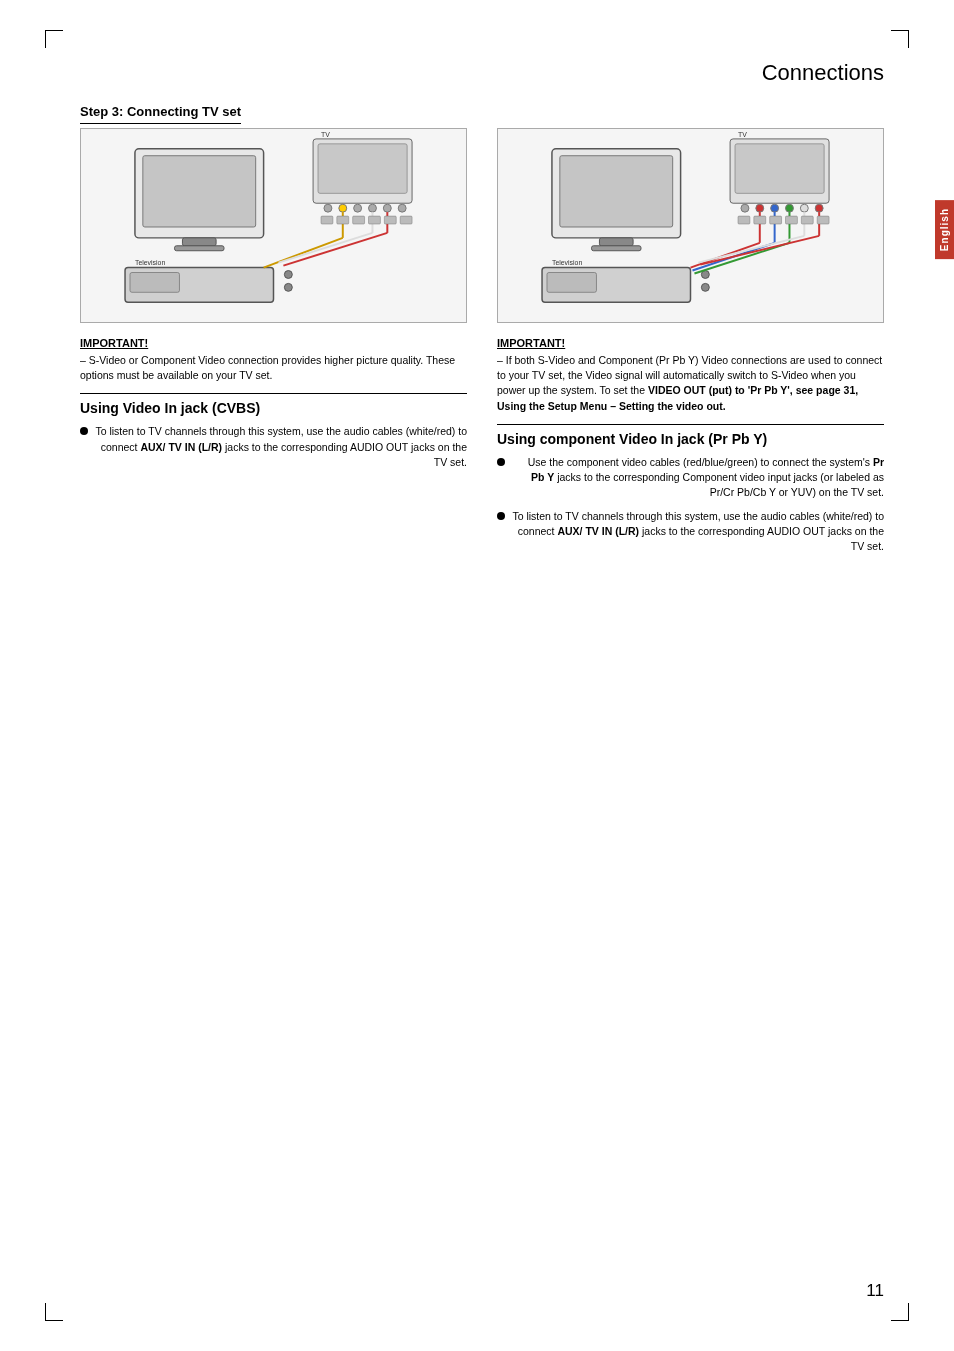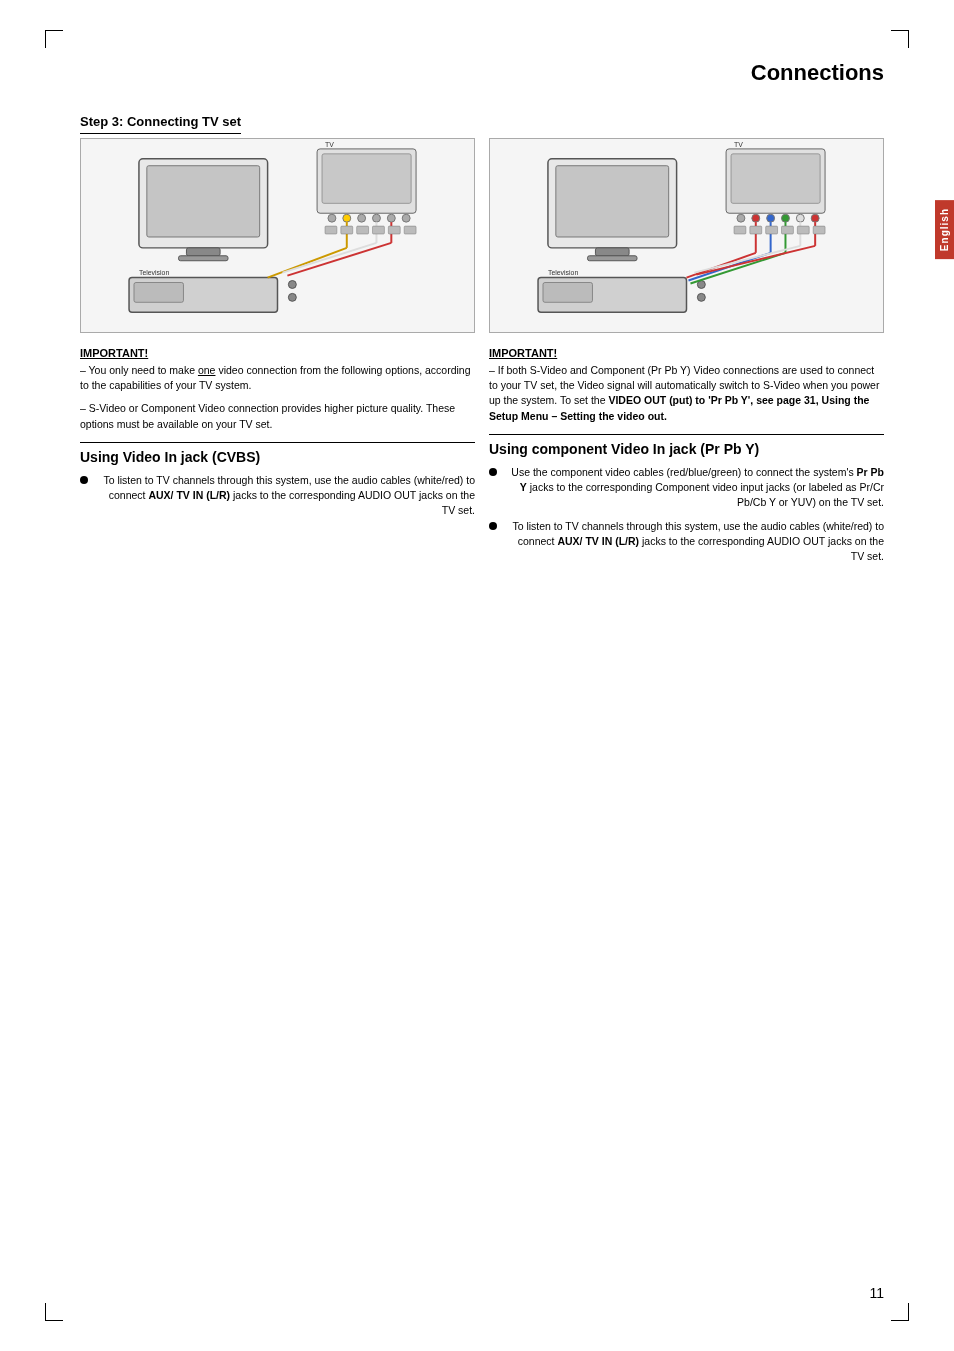--- a/index.html
+++ b/index.html
@@ -44,39 +44,39 @@
       text-orientation: mixed;
       transform: rotate(180deg);
       padding: 8px 4px;
       letter-spacing: 1px;
     }
 
     
     .page-title {
       text-align: right;
       font-size: 22px;
-      font-weight: bold;
-      margin-bottom: 28px;
+      font-weight: normal;
+      margin-bottom: 18px;
       padding-bottom: 0;
     }
 
     
     .step-header {
       font-size: 13px;
       font-weight: bold;
       border-bottom: 1.5px solid #000;
       padding-bottom: 4px;
       margin-bottom: 4px;
       display: inline-block;
     }
 
     
     .two-col {
       display: flex;
-      gap: 14px;
+      gap: 30px;
       margin-bottom: 0;
     }
     .col-left, .col-right {
       flex: 1;
     }
 
     
     .diagram-box {
       border: 1px solid #aaa;
       background: #f5f5f5;
@@ -149,21 +149,21 @@
       flex-shrink: 0;
       margin-top: 3px;
       margin-right: 7px;
     }
 
     
     .page-number {
       position: absolute;
       bottom: 50px;
       right: 70px;
-      font-size: 14px;
+      font-size: 17px;
     }
 
     
     .right-important {
       margin-bottom: 8px;
     }
   </style>
 </head>
 <body>
 
@@ -227,23 +227,20 @@
           <rect x="234" y="88" width="12" height="8" rx="1" fill="#bbb" stroke="#777" stroke-width="0.5"></rect>
           <rect x="250" y="88" width="12" height="8" rx="1" fill="#bbb" stroke="#777" stroke-width="0.5"></rect>
           <rect x="266" y="88" width="12" height="8" rx="1" fill="#bbb" stroke="#777" stroke-width="0.5"></rect>
           <rect x="282" y="88" width="12" height="8" rx="1" fill="#bbb" stroke="#777" stroke-width="0.5"></rect>
           <rect x="298" y="88" width="12" height="8" rx="1" fill="#bbb" stroke="#777" stroke-width="0.5"></rect>
         </svg>
       </div>
 
       <div class="right-important">
         <div class="important-head">IMPORTANT!</div>
-        <div class="important-text">
-          <span>– </span>You only need to make <u>one</u> video connection from the following options, according to the capabilities of your TV system.
-        </div>
         <div class="important-text">
           <span>– </span>S-Video or Component Video connection provides higher picture quality. These options must be available on your TV set.
         </div>
       </div>
 
       <div class="section-divider"></div>
       <div class="sub-heading">Using Video In jack (CVBS)</div>
 
       <ul class="bullet-list">
         <li>

